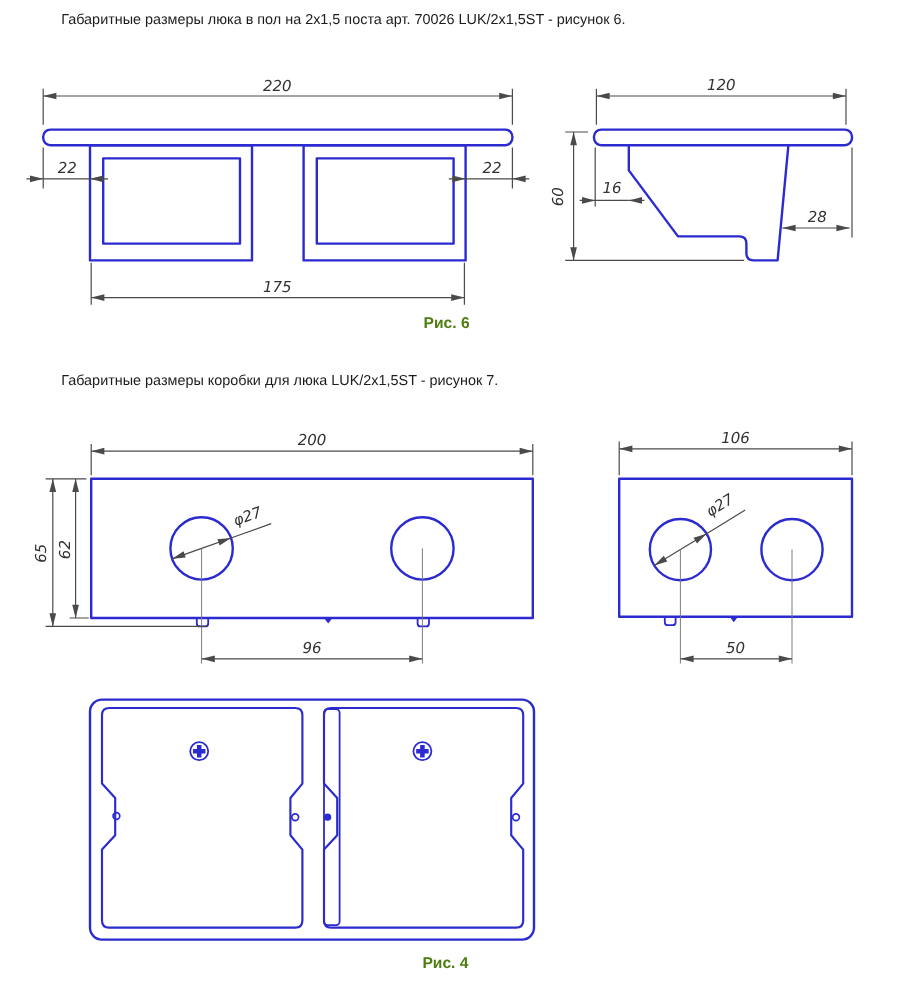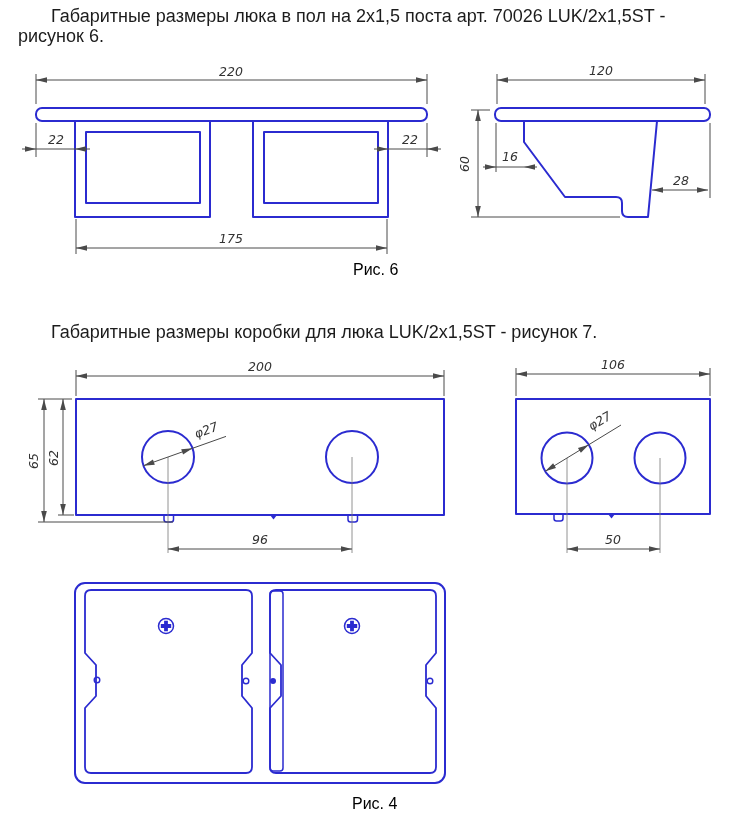--- a/index.html
+++ b/index.html
@@ -1,21 +1,21 @@
 <!DOCTYPE html>
 <html><head>
 <meta charset="utf-8">
 <style>
   html,body{margin:0;padding:0;}
   body{
     width:753px;height:823px;position:relative;background:#ffffff;overflow:hidden;
     font-family:"Liberation Sans",sans-serif;color:#1c1c1c;
   }
-  .para{position:absolute;font-size:18px;line-height:20px;text-indent:33px;}
-  .caption{position:absolute;font-weight:normal;font-size:16px;color:#000000;}
+  .para{position:absolute;font-size:12px;line-height:20px;text-indent:33px;}
+  .caption{position:absolute;font-weight:bold;font-size:13px;color:#4d7c0f;}
   svg{position:absolute;left:0;}
   .blue2{fill:none;stroke:#2b2bd0;stroke-width:2;stroke-linejoin:round;stroke-linecap:round;}
   .blue18{fill:none;stroke:#2b2bd0;stroke-width:1.8;stroke-linejoin:round;}
   .blue15{fill:none;stroke:#2b2bd0;stroke-width:1.5;stroke-linejoin:round;}
   .blue12{fill:none;stroke:#2b2bd0;stroke-width:1.4;}
   .bluefill{fill:#2b2bd0;stroke:none;}
   .dim{stroke:#4a4a4a;stroke-width:1;fill:none;}
   .cl{stroke:#777;stroke-width:0.8;fill:none;}
   .dimtxt{font-family:"DejaVu Sans",sans-serif;font-style:italic;font-size:12.5px;fill:#333;text-anchor:middle;}
 </style>
@@ -82,21 +82,21 @@
     </g>
     <text class="dimtxt" x="601" y="75">120</text>
     <text class="dimtxt" x="469" y="164" transform="rotate(-90 469 164)">60</text>
     <text class="dimtxt" x="510" y="161">16</text>
     <text class="dimtxt" x="681" y="185">28</text>
   </g>
 </svg>
 
 <div class="caption" style="top:261px;left:353px;">Рис. 6</div>
 
-<div class="para" style="top:322px;left:18px;width:700px;">Габаритные размеры коробки для люка LUK/2х1,5ST - рисунок 7.</div>
+<div class="para" style="top:307px;left:18px;width:700px;">Габаритные размеры коробки для люка LUK/2х1,5ST - рисунок 7.</div>
 
 <svg width="753" height="207" viewBox="0 350 753 207" style="top:350px;">
   <defs>
     <marker id="e2" markerWidth="12" markerHeight="7" refX="11.5" refY="3.5" orient="auto" markerUnits="userSpaceOnUse">
       <path d="M0.5,0.7 L11.5,3.5 L0.5,6.3 Z" fill="#4a4a4a"></path>
     </marker>
     <marker id="s2" markerWidth="12" markerHeight="7" refX="0.5" refY="3.5" orient="auto" markerUnits="userSpaceOnUse">
       <path d="M11.5,0.7 L0.5,3.5 L11.5,6.3 Z" fill="#4a4a4a"></path>
     </marker>
   </defs>

